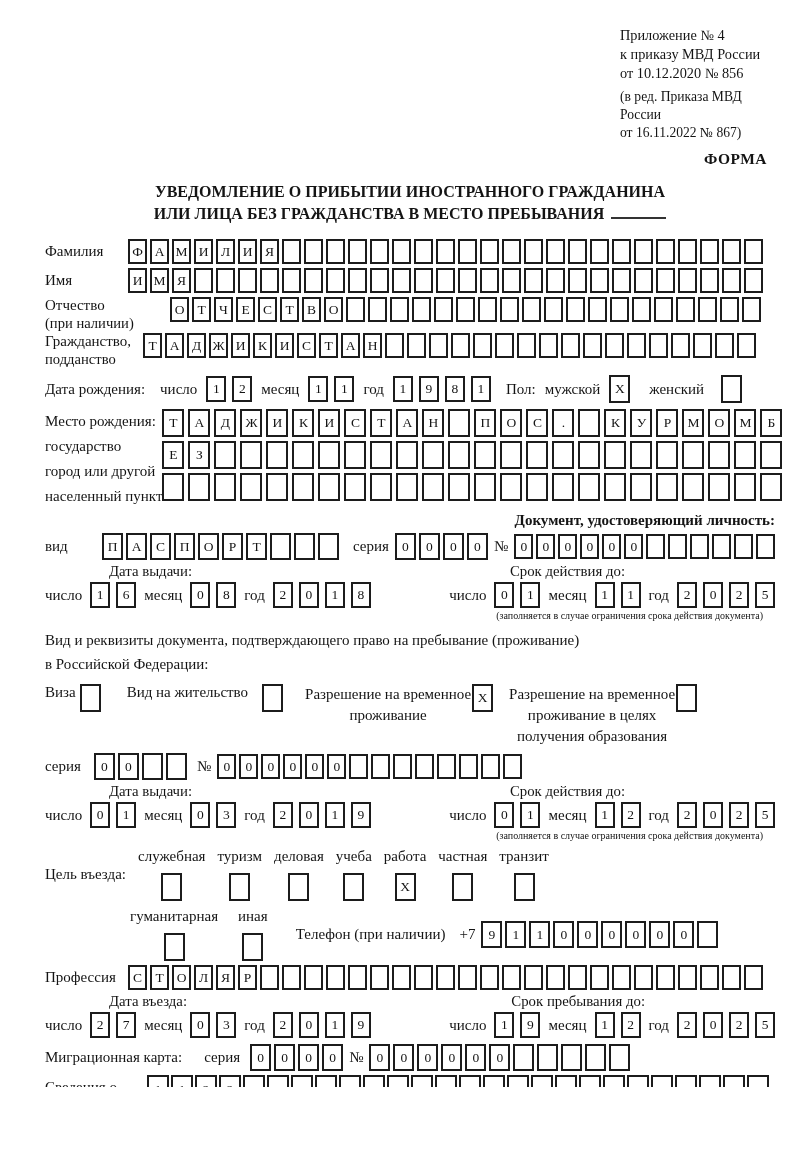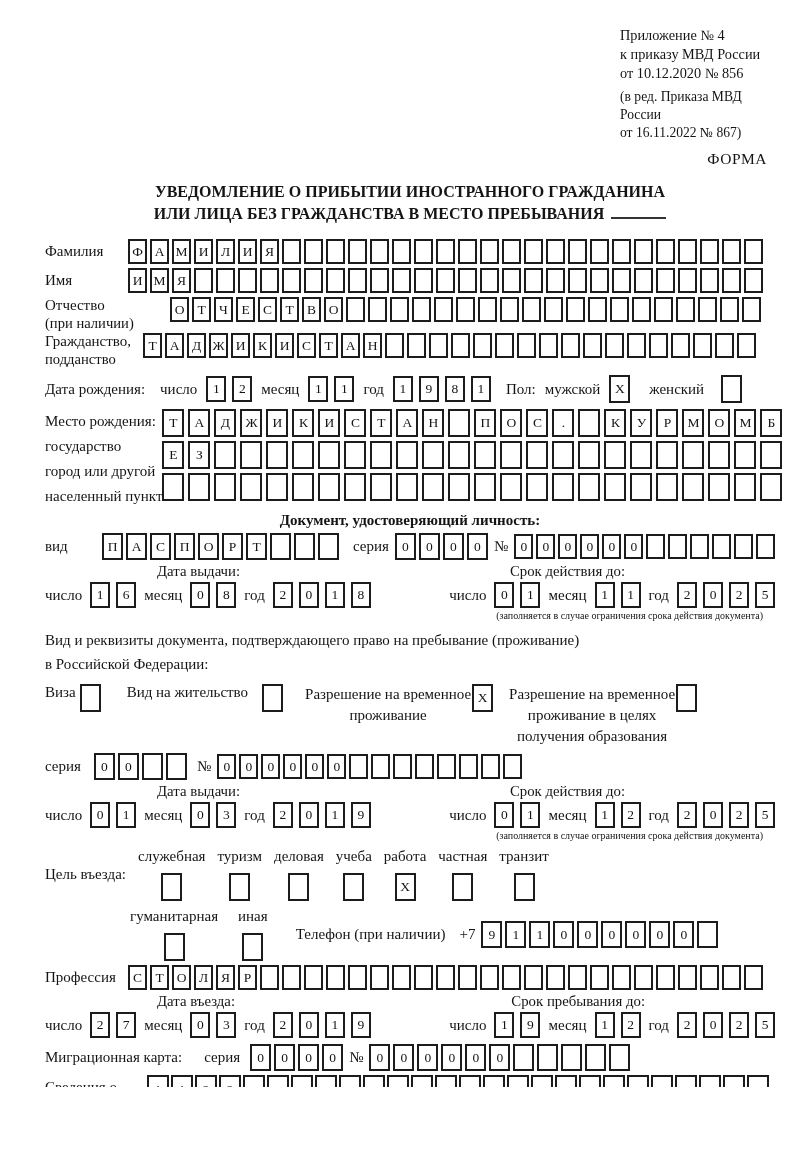--- a/index.html
+++ b/index.html
@@ -3,21 +3,21 @@
 <meta charset="utf-8">
 <style>
   html,body{margin:0;padding:0;background:#ffffff;}
   .page{
     position:relative;width:800px;height:1087px;box-sizing:border-box;
     padding:26px 25px 0 45px;background:#fff;color:#141414;
     font-family:"Liberation Serif","DejaVu Serif",serif;font-size:15px;overflow:hidden;
   }
   .appendix{margin-left:575px;line-height:19px;font-size:14.3px;}
   .appendix .amend{margin-top:5px;line-height:18px;font-size:13.6px;}
-  .form-caption{text-align:right;font-weight:normal;font-size:15.5px;letter-spacing:.5px;margin-top:8px;padding-right:8px;}
+  .form-caption{text-align:right;font-weight:bold;font-size:15.5px;letter-spacing:.5px;margin-top:8px;padding-right:8px;}
   .title{margin-top:13px;text-align:center;font-weight:bold;font-size:16px;line-height:22px;}
   .blank{display:inline-block;width:55px;height:13px;border-bottom:2px solid #333;margin-left:7px;}
   .sec-head{margin-top:21px;font-weight:bold;font-size:14.6px;letter-spacing:.2px;}
   .line{display:flex;align-items:center;}
   .tline{display:flex;align-items:flex-start;}
   .lb{white-space:nowrap;}
   .lcol{flex:0 0 83px;}
   .lcol125{flex:0 0 125px;}
   .lcol98{flex:0 0 98px;}
   .lcol57{flex:0 0 57px;}
@@ -27,23 +27,23 @@
   .cellrow{display:inline-flex;gap:3px;flex:0 0 auto;}
   .cell{box-sizing:border-box;flex:0 0 auto;width:19px;height:25px;border:2px solid #1c1c1c;
         display:inline-flex;align-items:center;justify-content:center;font-size:13.5px;line-height:1;background:#fff;}
   .c26{gap:4px;} .c26 .cell{width:22px;height:28px;}
   .c24{gap:3px;} .c24 .cell{width:21px;height:27px;}
   .dt{gap:6px;}  .dt .cell{width:20px;height:26px;}
   .cb .cell{width:21px;height:28px;}
   .sv{gap:2px;}  .sv .cell{width:22px;height:28px;font-size:13px;}
   .mt3{margin-top:3px;} .mt4{margin-top:4px;} .mt6{margin-top:6px;} .mt14{margin-top:14px;}
   .rowgap{margin-bottom:4px;}
-  .center-bold{text-align:center;font-weight:bold;margin:3px 0 4px 0;}
+  .center-bold{text-align:right;font-weight:bold;margin:3px 0 4px 0;}
   .dates-heads{display:flex;margin-top:3px;font-size:14.8px;}
-  .dates-heads .h1{margin-left:112px;}
+  .dates-heads .h1{margin-left:64px;}
   .dates-heads .h2{margin-left:auto;margin-right:150px;}
   .dates{display:flex;justify-content:space-between;margin-top:2px;}
   .dg{display:inline-flex;align-items:center;gap:8px;}
   .note{text-align:right;padding-right:12px;font-size:10px;margin-top:2px;}
   .intro{margin-top:7px;line-height:24px;}
   .opts{display:flex;align-items:flex-start;margin-top:8px;}
   .opt{display:flex;align-items:flex-start;gap:1px;}
   .opt .txt{text-align:center;line-height:21px;}
   .purpose-row{display:flex;align-items:center;margin-top:7px;}
   .popt{display:inline-flex;align-items:center;gap:8px;margin-left:12px;flex-direction:column;}

